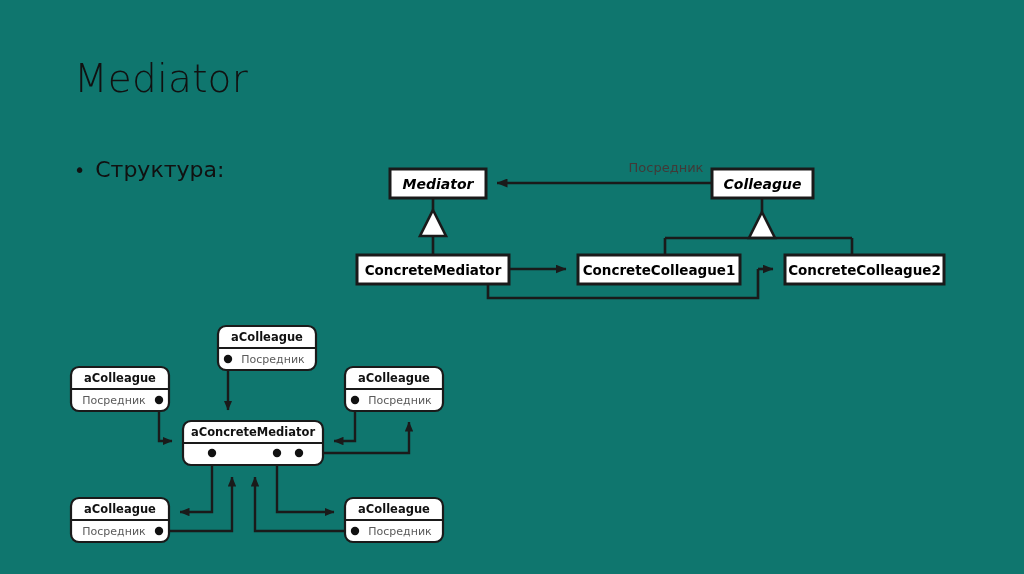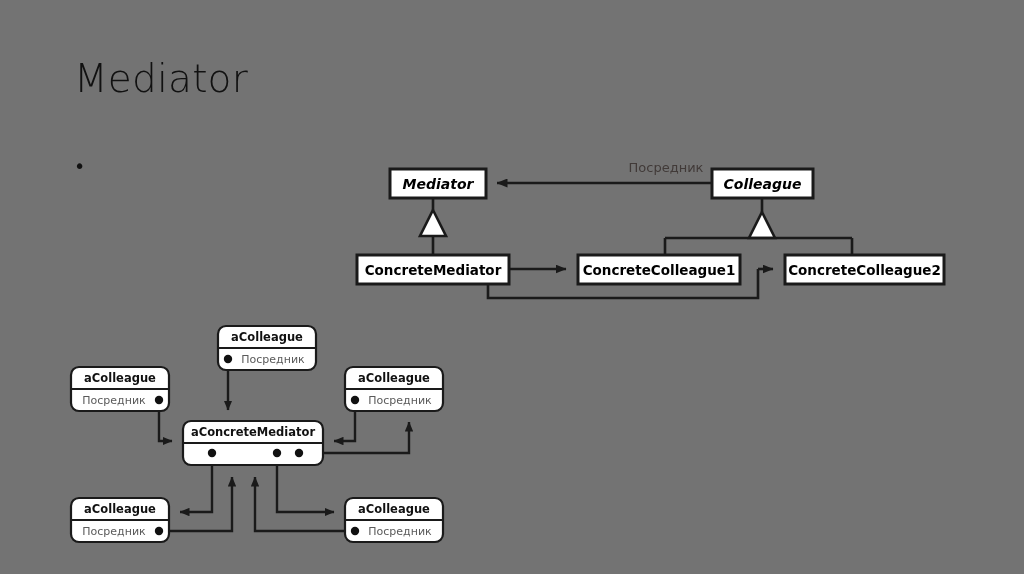--- a/index.html
+++ b/index.html
@@ -14,21 +14,21 @@
     position: relative;
     overflow: hidden;
     font-family: "DejaVu Sans", sans-serif;
     color: #000000;
   }
   #slide {
     position: absolute;
     left: 0; top: 0;
     width: 1024px;
     height: 574px;
-    background: #737373;
+    background: #0f766e;
   }
   #slide-title {
     position: absolute;
     left: 74px;
     top: 56px;
     font-size: 39px;
     font-weight: 300;
     letter-spacing: 0.2px;
     color: #111111;
     font-family: "DejaVu Sans", sans-serif;
@@ -132,20 +132,21 @@
 </style>
 </head>
 <body>
 
 <div id="slide">
 
   <div id="slide-title">Mediator</div>
 
   <div id="bullet-row">
     <span id="bullet-marker">•</span>
+    <span id="bullet-text">Структура:</span>
   </div>
 
   <svg class="diagram-svg" width="1024" height="574" viewBox="0 0 1024 574">
     <defs>
       <marker id="arrow-open" markerWidth="11" markerHeight="9" refX="10.5" refY="4.5" orient="auto" markerUnits="userSpaceOnUse">
         <path d="M0,0 L11,4.5 L0,9 z" class="arrowhead"></path>
       </marker>
       <marker id="arrow-obj" markerWidth="10" markerHeight="8.5" refX="9.5" refY="4.25" orient="auto" markerUnits="userSpaceOnUse">
         <path d="M0,0 L10,4.25 L0,8.5 z" class="arrowhead"></path>
       </marker>

